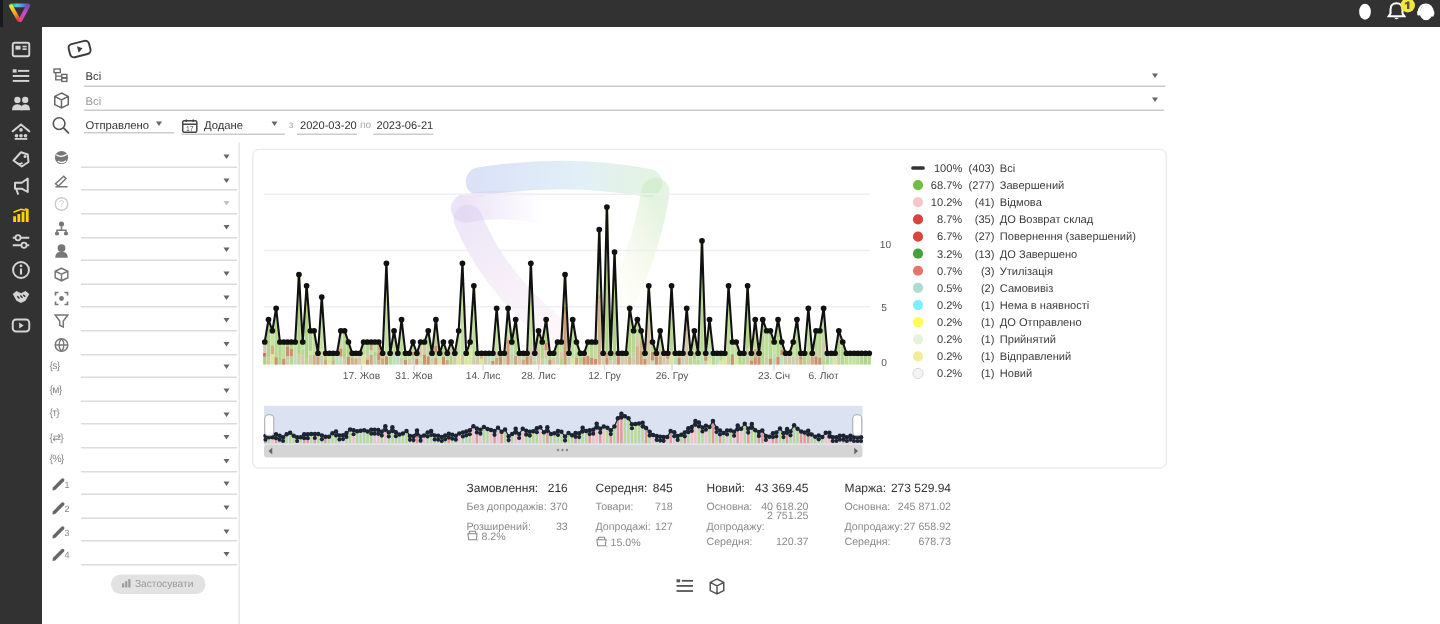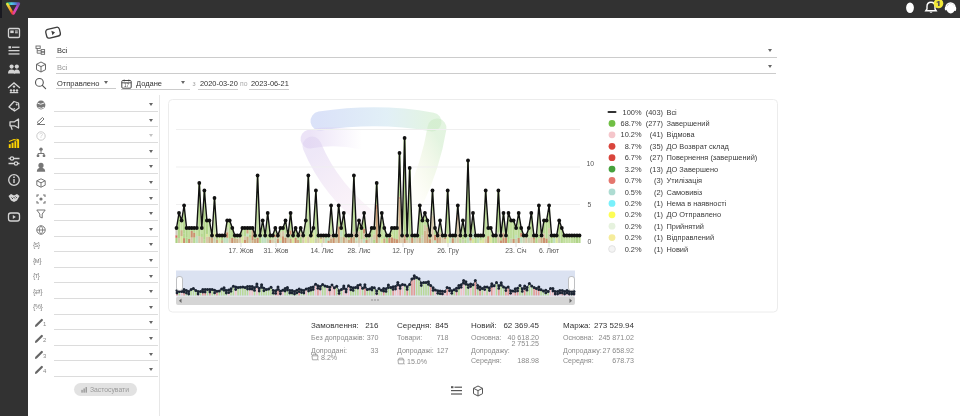--- a/index.html
+++ b/index.html
@@ -1400,44 +1400,44 @@
       <circle cx="612" cy="249.0" r="3.4" fill="#f4f4f4" stroke="#ccc" stroke-width="0.5"></circle>
       <text x="641.5" y="251.6" text-anchor="end" class="lg">0.2%</text>
       <text x="663" y="251.6" text-anchor="end" class="lg">(1)</text>
       <text x="666.5" y="251.6" class="lg">Новий</text>
 </svg>
 
 <div class="st b" style="left:311px;top:320.5px">Замовлення:</div>
     <div class="st b" style="right:581.5px;top:320.5px">216</div>
     <div class="st g" style="left:311px;top:333.5px">Без допродажів:</div>
     <div class="st g" style="right:581.5px;top:333.5px">370</div>
-    <div class="st g" style="left:311px;top:346.7px">Допродані:</div>
+    <div class="st g" style="left:311px;top:346.7px">Розширений:</div>
     <div class="st g" style="right:581.5px;top:346.7px">33</div>
     <div class="st g" style="left:311px;top:353px"><svg width="8" height="8" viewBox="0 0 10 10" style="vertical-align:-1px;margin-right:2px">
         <path d="M2,3.5 L2.6,1.5 H7.4 L8,3.5 M1.2,3.5 H8.8 L8.2,8.5 H1.8 Z" fill="none" stroke="#888" stroke-width="0.9"></path>
         <text x="9" y="10" font-size="4" fill="#888">s</text>
       </svg>8.2%</div>
     <div class="st b" style="left:397px;top:320.5px">Середня:</div>
     <div class="st b" style="right:511.5px;top:320.5px">845</div>
     <div class="st g" style="left:397px;top:333.5px">Товари:</div>
     <div class="st g" style="right:511.5px;top:333.5px">718</div>
     <div class="st g" style="left:397px;top:346.7px">Допродажі:</div>
     <div class="st g" style="right:511.5px;top:346.7px">127</div>
     <div class="st g" style="left:397px;top:356.5px"><svg width="8" height="8" viewBox="0 0 10 10" style="vertical-align:-1px;margin-right:2px">
         <path d="M2,3.5 L2.6,1.5 H7.4 L8,3.5 M1.2,3.5 H8.8 L8.2,8.5 H1.8 Z" fill="none" stroke="#888" stroke-width="0.9"></path>
         <text x="9" y="10" font-size="4" fill="#888">s</text>
       </svg>15.0%</div>
     <div class="st b" style="left:471px;top:320.5px">Новий:</div>
-    <div class="st b" style="right:421px;top:320.5px">62 369.45</div>
+    <div class="st b" style="right:421px;top:320.5px">43 369.45</div>
     <div class="st g" style="left:471px;top:333.5px">Основна:</div>
     <div class="st g" style="right:421px;top:333.5px">40 618.20</div>
     <div class="st g" style="left:471px;top:346.7px">Допродажу:</div>
     <div class="st g" style="right:421px;top:340px">2 751.25</div>
     <div class="st g" style="left:471px;top:356.5px">Середня:</div>
-    <div class="st g" style="right:421px;top:356.5px">188.98</div>
+    <div class="st g" style="right:421px;top:356.5px">120.37</div>
     <div class="st b" style="left:563px;top:320.5px">Маржа:</div>
     <div class="st b" style="right:326px;top:320.5px">273 529.94</div>
     <div class="st g" style="left:563px;top:333.5px">Основна:</div>
     <div class="st g" style="right:326px;top:333.5px">245 871.02</div>
     <div class="st g" style="left:563px;top:346.7px">Допродажу:</div>
     <div class="st g" style="right:326px;top:346.7px">27 658.92</div>
     <div class="st g" style="left:563px;top:356.5px">Середня:</div>
     <div class="st g" style="right:326px;top:356.5px">678.73</div>
 </div>
 </body></html>

